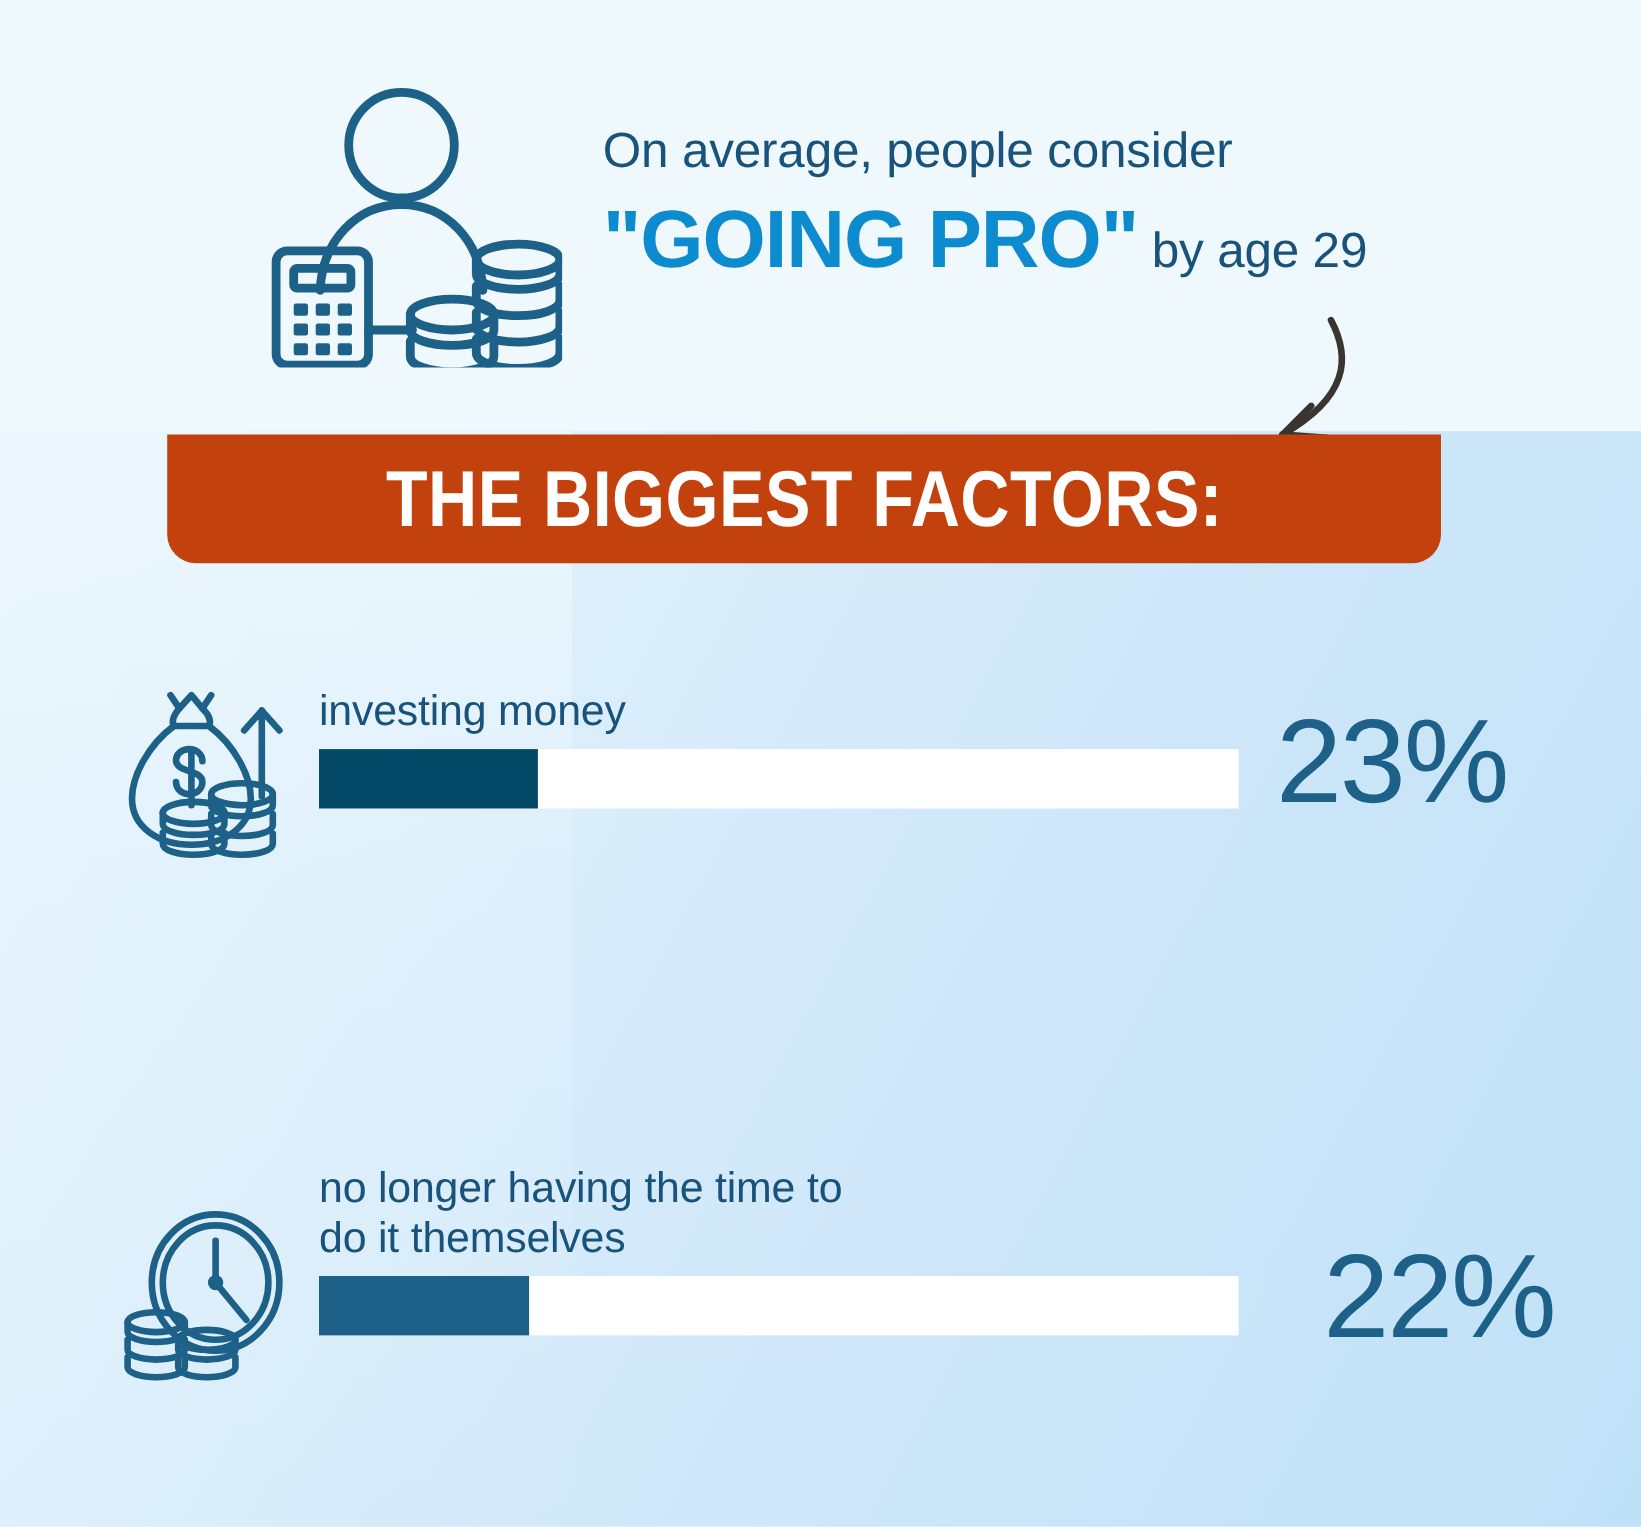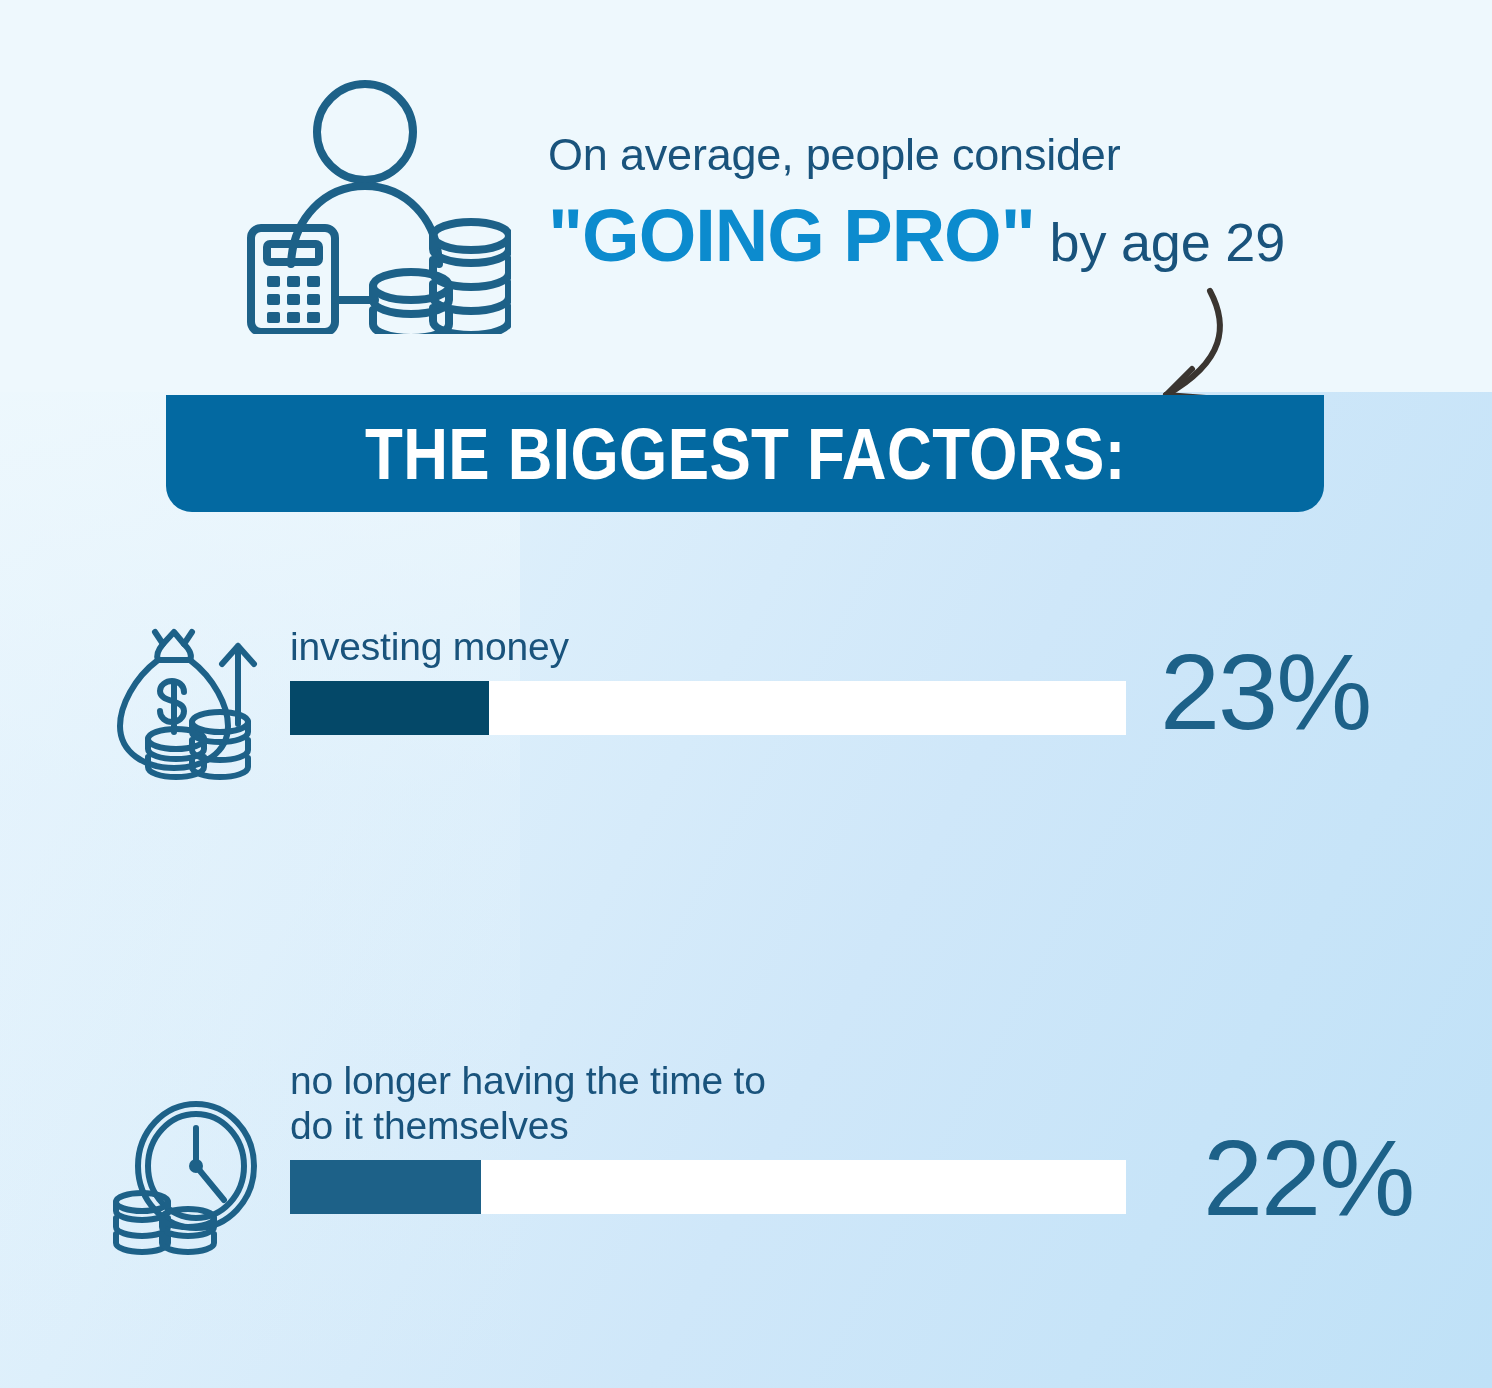--- a/index.html
+++ b/index.html
@@ -46,21 +46,21 @@
     position: absolute;
     left: 243px;
     top: 78px;
     width: 268px;
     height: 256px;
   }
 
   .headline {
     position: absolute;
     left: 548px;
-    top: 132px;
+    top: 114px;
     width: 790px;
   }
   .headline-line1 {
     font-size: 45px;
     color: #19537c;
     letter-spacing: -0.2px;
     line-height: 1.0;
     white-space: nowrap;
   }
   .headline-line2 {
@@ -68,41 +68,41 @@
     white-space: nowrap;
     line-height: 1.0;
   }
   .going-pro {
     font-size: 74px;
     font-weight: bold;
     color: #0c8bce;
     letter-spacing: -1px;
   }
   .by-age {
-    font-size: 54px;
+    font-size: 45px;
     color: #19537c;
     letter-spacing: -0.2px;
   }
 
   .curved-arrow {
     position: absolute;
     left: 1130px;
     top: 283px;
     width: 140px;
     height: 130px;
   }
 
   
   .banner {
     position: absolute;
-    left: 166px;
+    left: 152px;
     top: 395px;
     width: 1158px;
     height: 117px;
-    background: #0369a1;
+    background: #c2410c;
     border-radius: 0 0 26px 26px;
     display: flex;
     align-items: center;
     justify-content: center;
   }
   .banner-text {
     color: #ffffff;
     font-size: 72px;
     font-weight: bold;
     letter-spacing: 0.5px;

